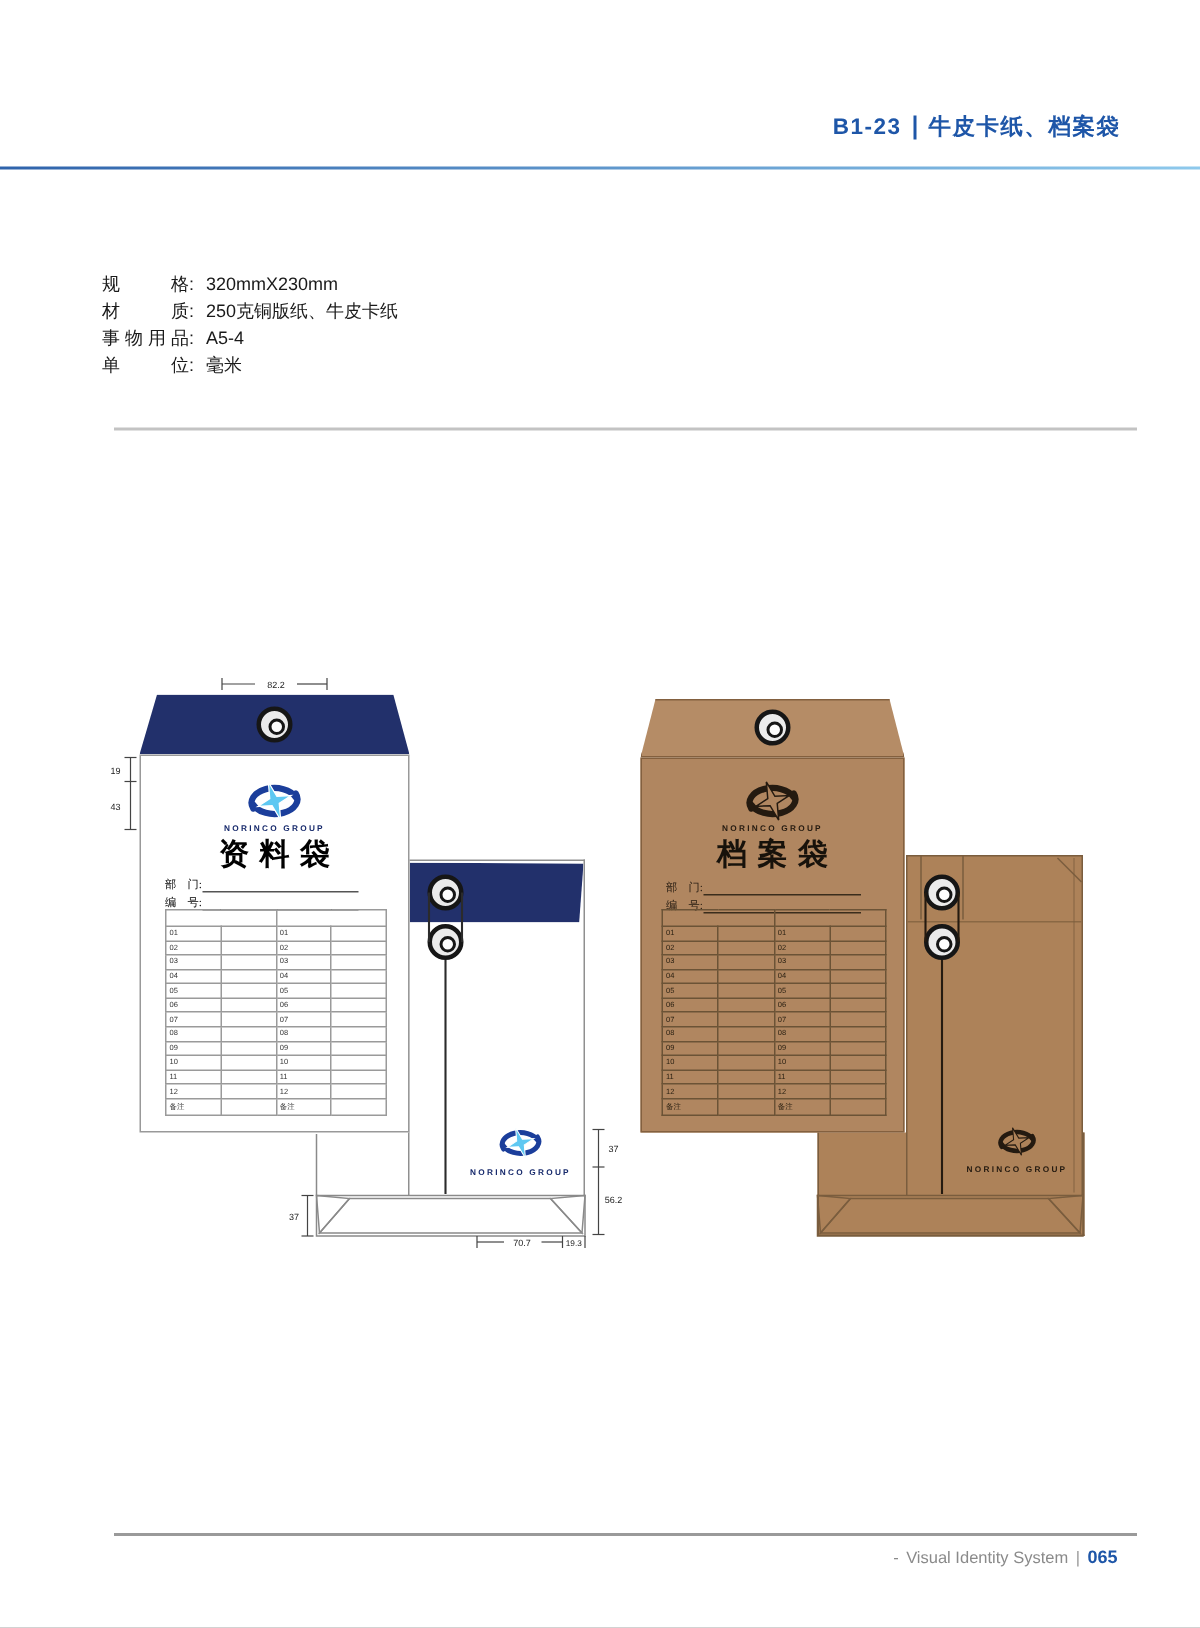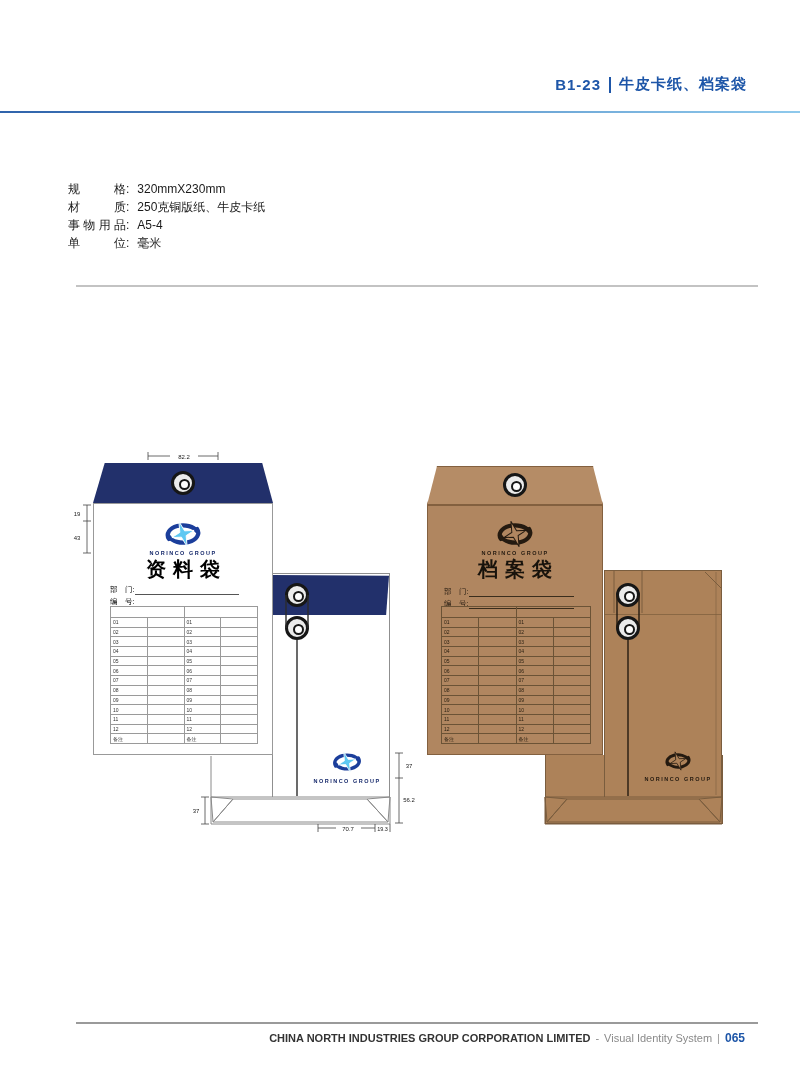--- a/index.html
+++ b/index.html
@@ -475,20 +475,19 @@
 
       <path class="foldk" d="M125 367 H302 V394 H125 Z"></path>
       <path class="foldk" d="M147 369 L279 369 L300 392 L127 392 Z"></path>
       <path class="foldk" d="M125 367 L147 369 L127 392 Z"></path>
       <path class="foldk" d="M302 367 L279 369 L300 392 Z"></path>
     </svg>
   </div>
 
   <div class="footer-line"></div>
   <div class="footer">
-    <span class="company">CHINA NORTH INDUSTRIES GROUP CORPORATION LIMITED</span>
     <span class="vis">-</span>
     <span class="vis">Visual Identity System</span>
     <span class="bar">|</span>
     <span class="pageno">065</span>
   </div>
 
 </div>
 
 </body></html>

